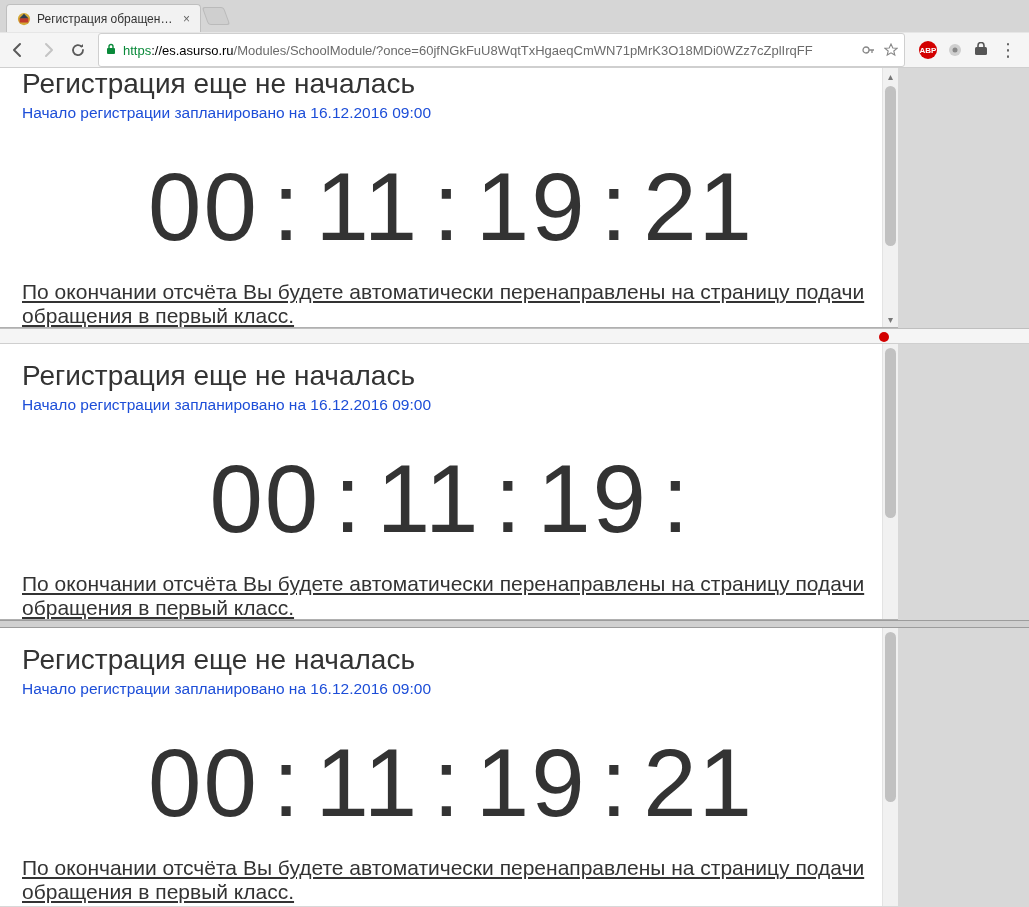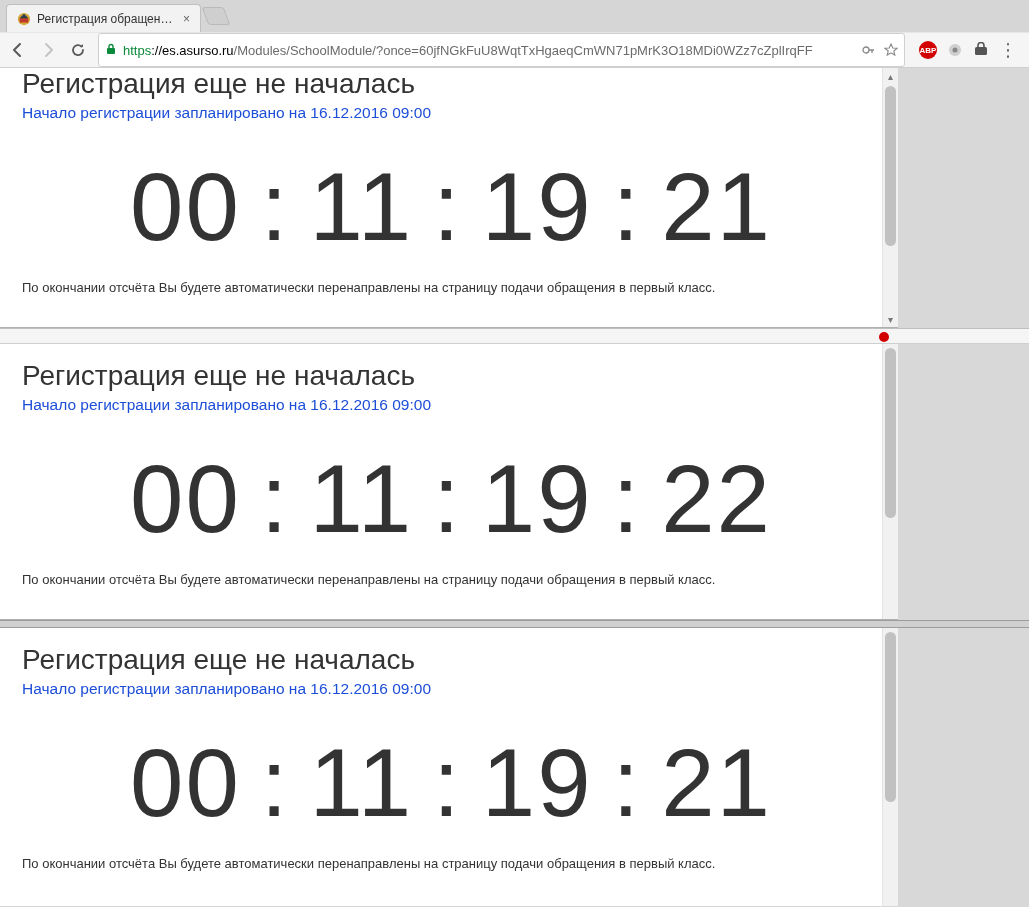--- a/index.html
+++ b/index.html
@@ -32,23 +32,23 @@
   .vp1 { height:260px; border-bottom:1px solid #b0b0b0; overflow:hidden; }
   .vp-scroll { position:absolute; right:0; top:0; width:16px; height:100%; background:#f1f1f1; border-left:1px solid #e3e3e3; }
   .vp-scroll .thumb { position:absolute; left:2px; right:2px; background:#c1c1c1; border-radius:6px; }
   .vp-scroll .arrow { position:absolute; left:0; right:0; height:16px; display:flex; align-items:center; justify-content:center; color:#777; font-size:10px; }
   .vp-scroll .arrow.up{ top:0; } .vp-scroll .arrow.down{ bottom:0; }
 
   .content { position:relative; padding:0 18px 0 22px; color:#333; }
   .content .heading { font-size:28px; font-weight:400; color:#333; margin:8px 0 4px 0; }
   .vp1 .content .heading { margin-top:0; }
   .content .subline { font-size:15.5px; color:#1d4ed8; margin-bottom:6px; }
-  .countdown { display:flex; align-items:center; justify-content:center; gap:18px; font-size:96px; font-weight:400; color:#333; letter-spacing:2px; padding:24px 0 18px 0; }
+  .countdown { display:flex; align-items:center; justify-content:center; gap:12px; font-size:96px; font-weight:400; color:#333; letter-spacing:2px; padding:24px 0 18px 0; }
   .countdown .sep { padding:0 2px; }
-  .content .footnote { font-size:13px; color:#333; }
+  .content .footnote { font-size:21px; color:#333;text-decoration:underline; }
 
   
   .partial-bar { height:16px; width:1029px; background:#f5f5f5; border-top:1px solid #bfbfbf; border-bottom:1px solid #cfcfcf; position:relative; overflow:hidden; }
   .partial-bar::after{ content:""; position:absolute; right:140px; top:3px; width:10px; height:10px; background:#d30000; border-radius:50%; }
   .partial-bar .blur { position:absolute; left:80px; top:1px; font-size:10px; color:#9a9a9a; white-space:nowrap; }
   .sep-line { height:8px; background:#d0d0d0; border-top:1px solid #9c9c9c; border-bottom:1px solid #9c9c9c; }
 
   .vp2, .vp3 { position:relative; background:#fff; }
   .vp2 { height:276px; border-bottom:1px solid #b0b0b0; overflow:hidden; }
   .vp3 { height:278px; overflow:hidden; }
@@ -160,21 +160,20 @@
   <div class="content">
     <h1 class="heading">Регистрация еще не началась</h1>
     <div class="subline">Начало регистрации запланировано на 16.12.2016 09:00</div>
     <div class="countdown">
       <span>00</span>
       <span class="sep">:</span>
       <span>11</span>
       <span class="sep">:</span>
       <span>19</span>
       <span class="sep">:</span>
-      <span>22</span>
     </div>
     <div class="footnote">По окончании отсчёта Вы будете автоматически перенаправлены на страницу подачи обращения в первый класс.</div>
   </div>
   <div class="vp-scroll">
     <div class="thumb" style="top:4px; height:170px;"></div>
   </div>
 </div>
 
 <div class="sep-line"></div>
 <div class="viewport vp3">

